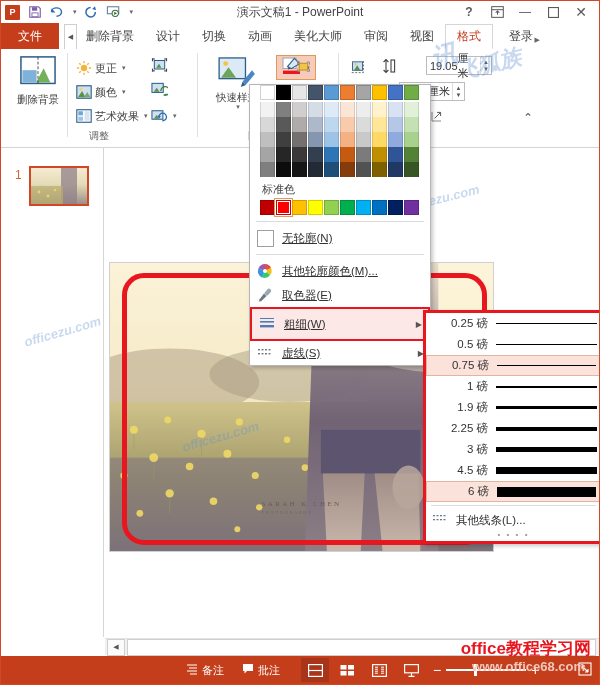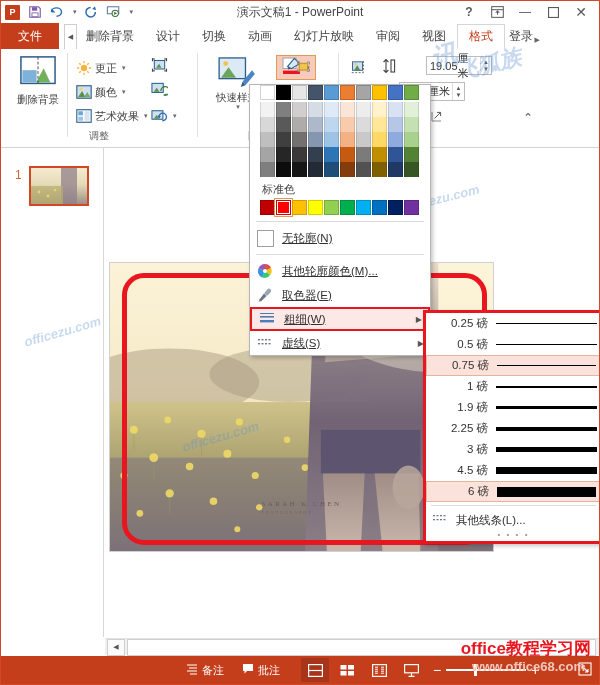--- a/index.html
+++ b/index.html
@@ -113,21 +113,21 @@
   .sw.sel{outline:1px solid #e09a55;outline-offset:1px;box-shadow:0 0 0 1px #fff inset;}
   .theme-row2{display:grid;grid-template-columns:repeat(10,15px);gap:1px;padding:0 0 0 10px;}
   .theme-cell{width:15px;}
   .theme-cell div{height:15px;box-sizing:border-box;border-left:1px solid rgba(0,0,0,.12);
                   border-right:1px solid rgba(0,0,0,.12);}
   .menu-sep{height:1px;background:#dcdcdc;margin:4px 6px;}
   .menu-item{display:flex;align-items:center;height:24px;padding:0 6px;gap:8px;font-size:11.5px;color:#333;}
   .menu-item .mi-ic{width:18px;height:18px;display:flex;align-items:center;justify-content:center;}
   .menu-item .mi-lab{flex:1;text-decoration:underline;}
   .menu-item .mi-arrow{font-size:8px;color:#555;}
-  .menu-item.hot{background:#fce8e6;border:2px solid #e8171f;height:24px;box-sizing:border-box;}
+  .menu-item.hot{background:#fce8e6;border:2px solid #e8171f;height:34px;box-sizing:border-box;}
   .noline-sw{width:15px;height:15px;border:1px solid #9f9f9f;background:#fff;}
 
   
   #weightMenu{left:422px;top:309px;width:175px;border:3px solid #e8171f;background:#fff;}
   .wrow{display:flex;align-items:center;height:21px;padding:0 4px;box-sizing:border-box;}
   .wrow.hot{background:#fbe2db;border:1px solid #e3b49f;}
   .wrow .wlab{width:58px;text-align:right;font-size:11.5px;color:#333;padding-right:8px;}
   .wrow .wline{flex:1;background:#000;}
   .wm-sep{height:1px;background:#dcdcdc;margin:3px 5px;}
   .wm-foot{display:flex;align-items:center;height:22px;padding:0 6px;gap:8px;font-size:11.5px;color:#333;}
@@ -196,21 +196,21 @@
   </div>
 
   <div class="tabstrip">
     <div class="tab-file">文件</div>
     <div class="tabscroll">◀</div>
     <div class="tabs">
       <div class="tab">删除背景</div>
       <div class="tab">设计</div>
       <div class="tab">切换</div>
       <div class="tab">动画</div>
-      <div class="tab">幻灯片放映</div>
+      <div class="tab">美化大师</div>
       <div class="tab">审阅</div>
       <div class="tab">视图</div>
       <div class="tab active">格式</div>
     </div>
     <div class="tab-signin">登录</div>
     <div class="tab-arrow">▶</div>
   </div>
 
   <div class="ribbon">
 

